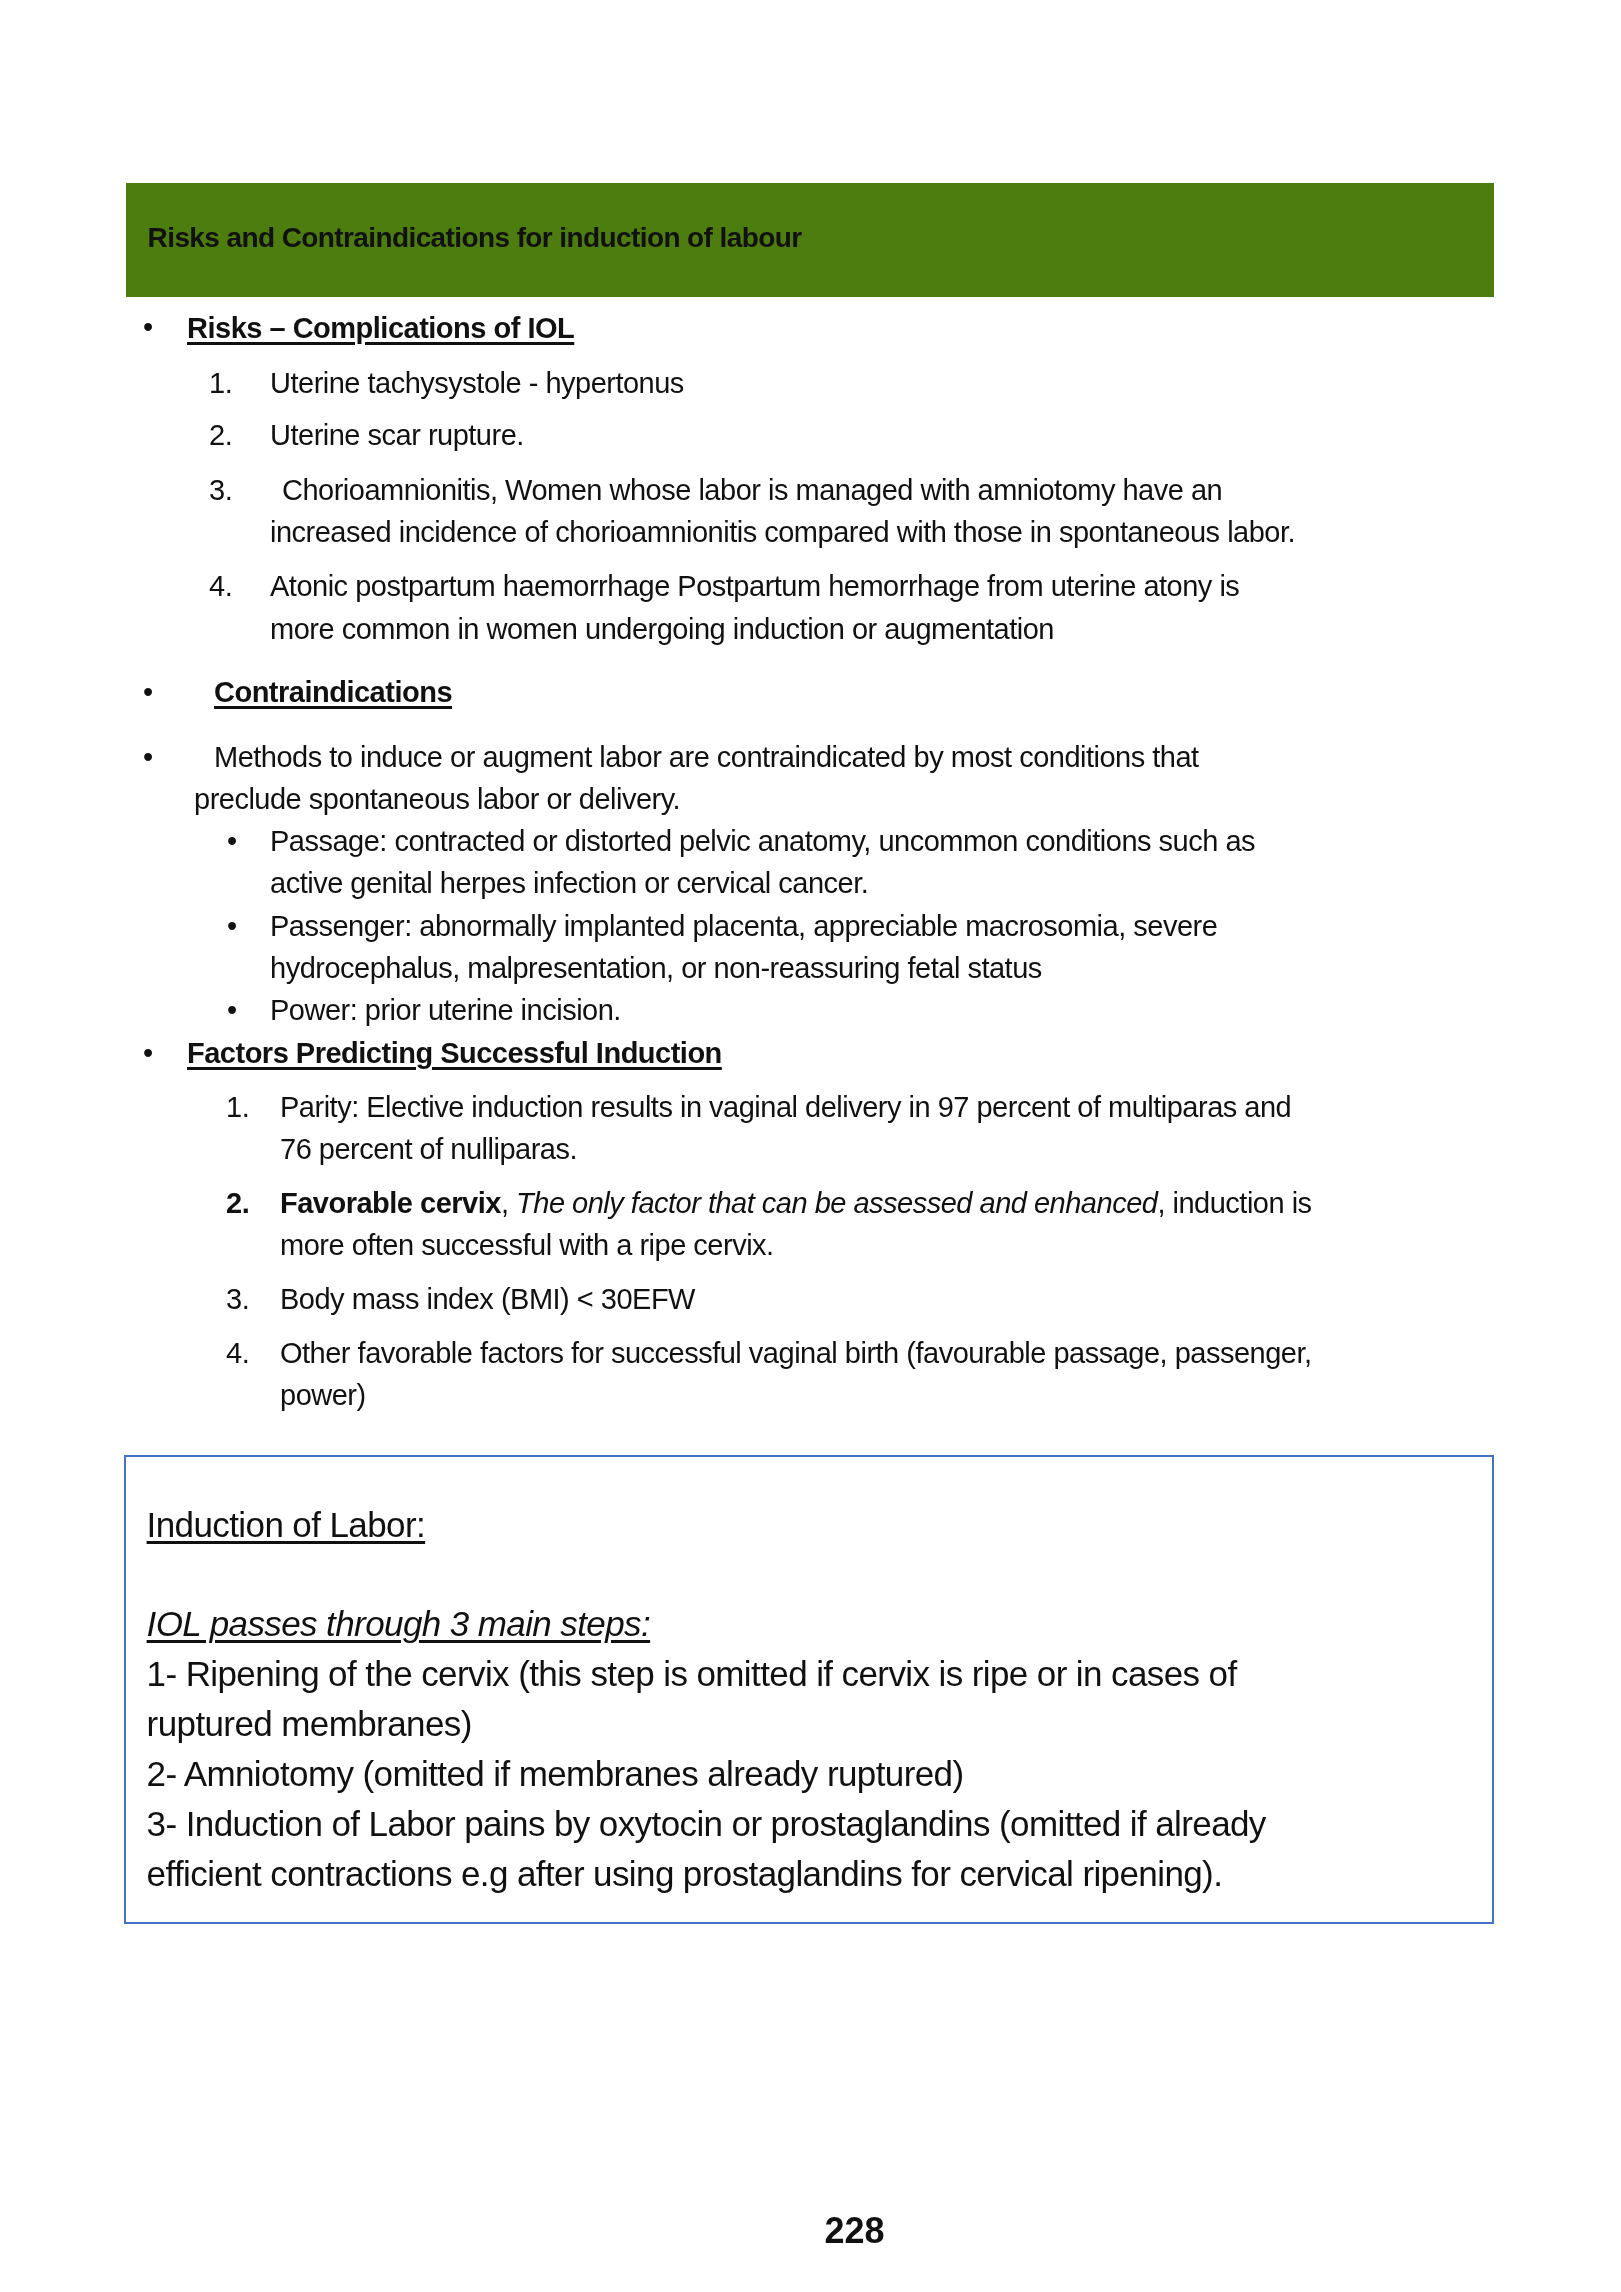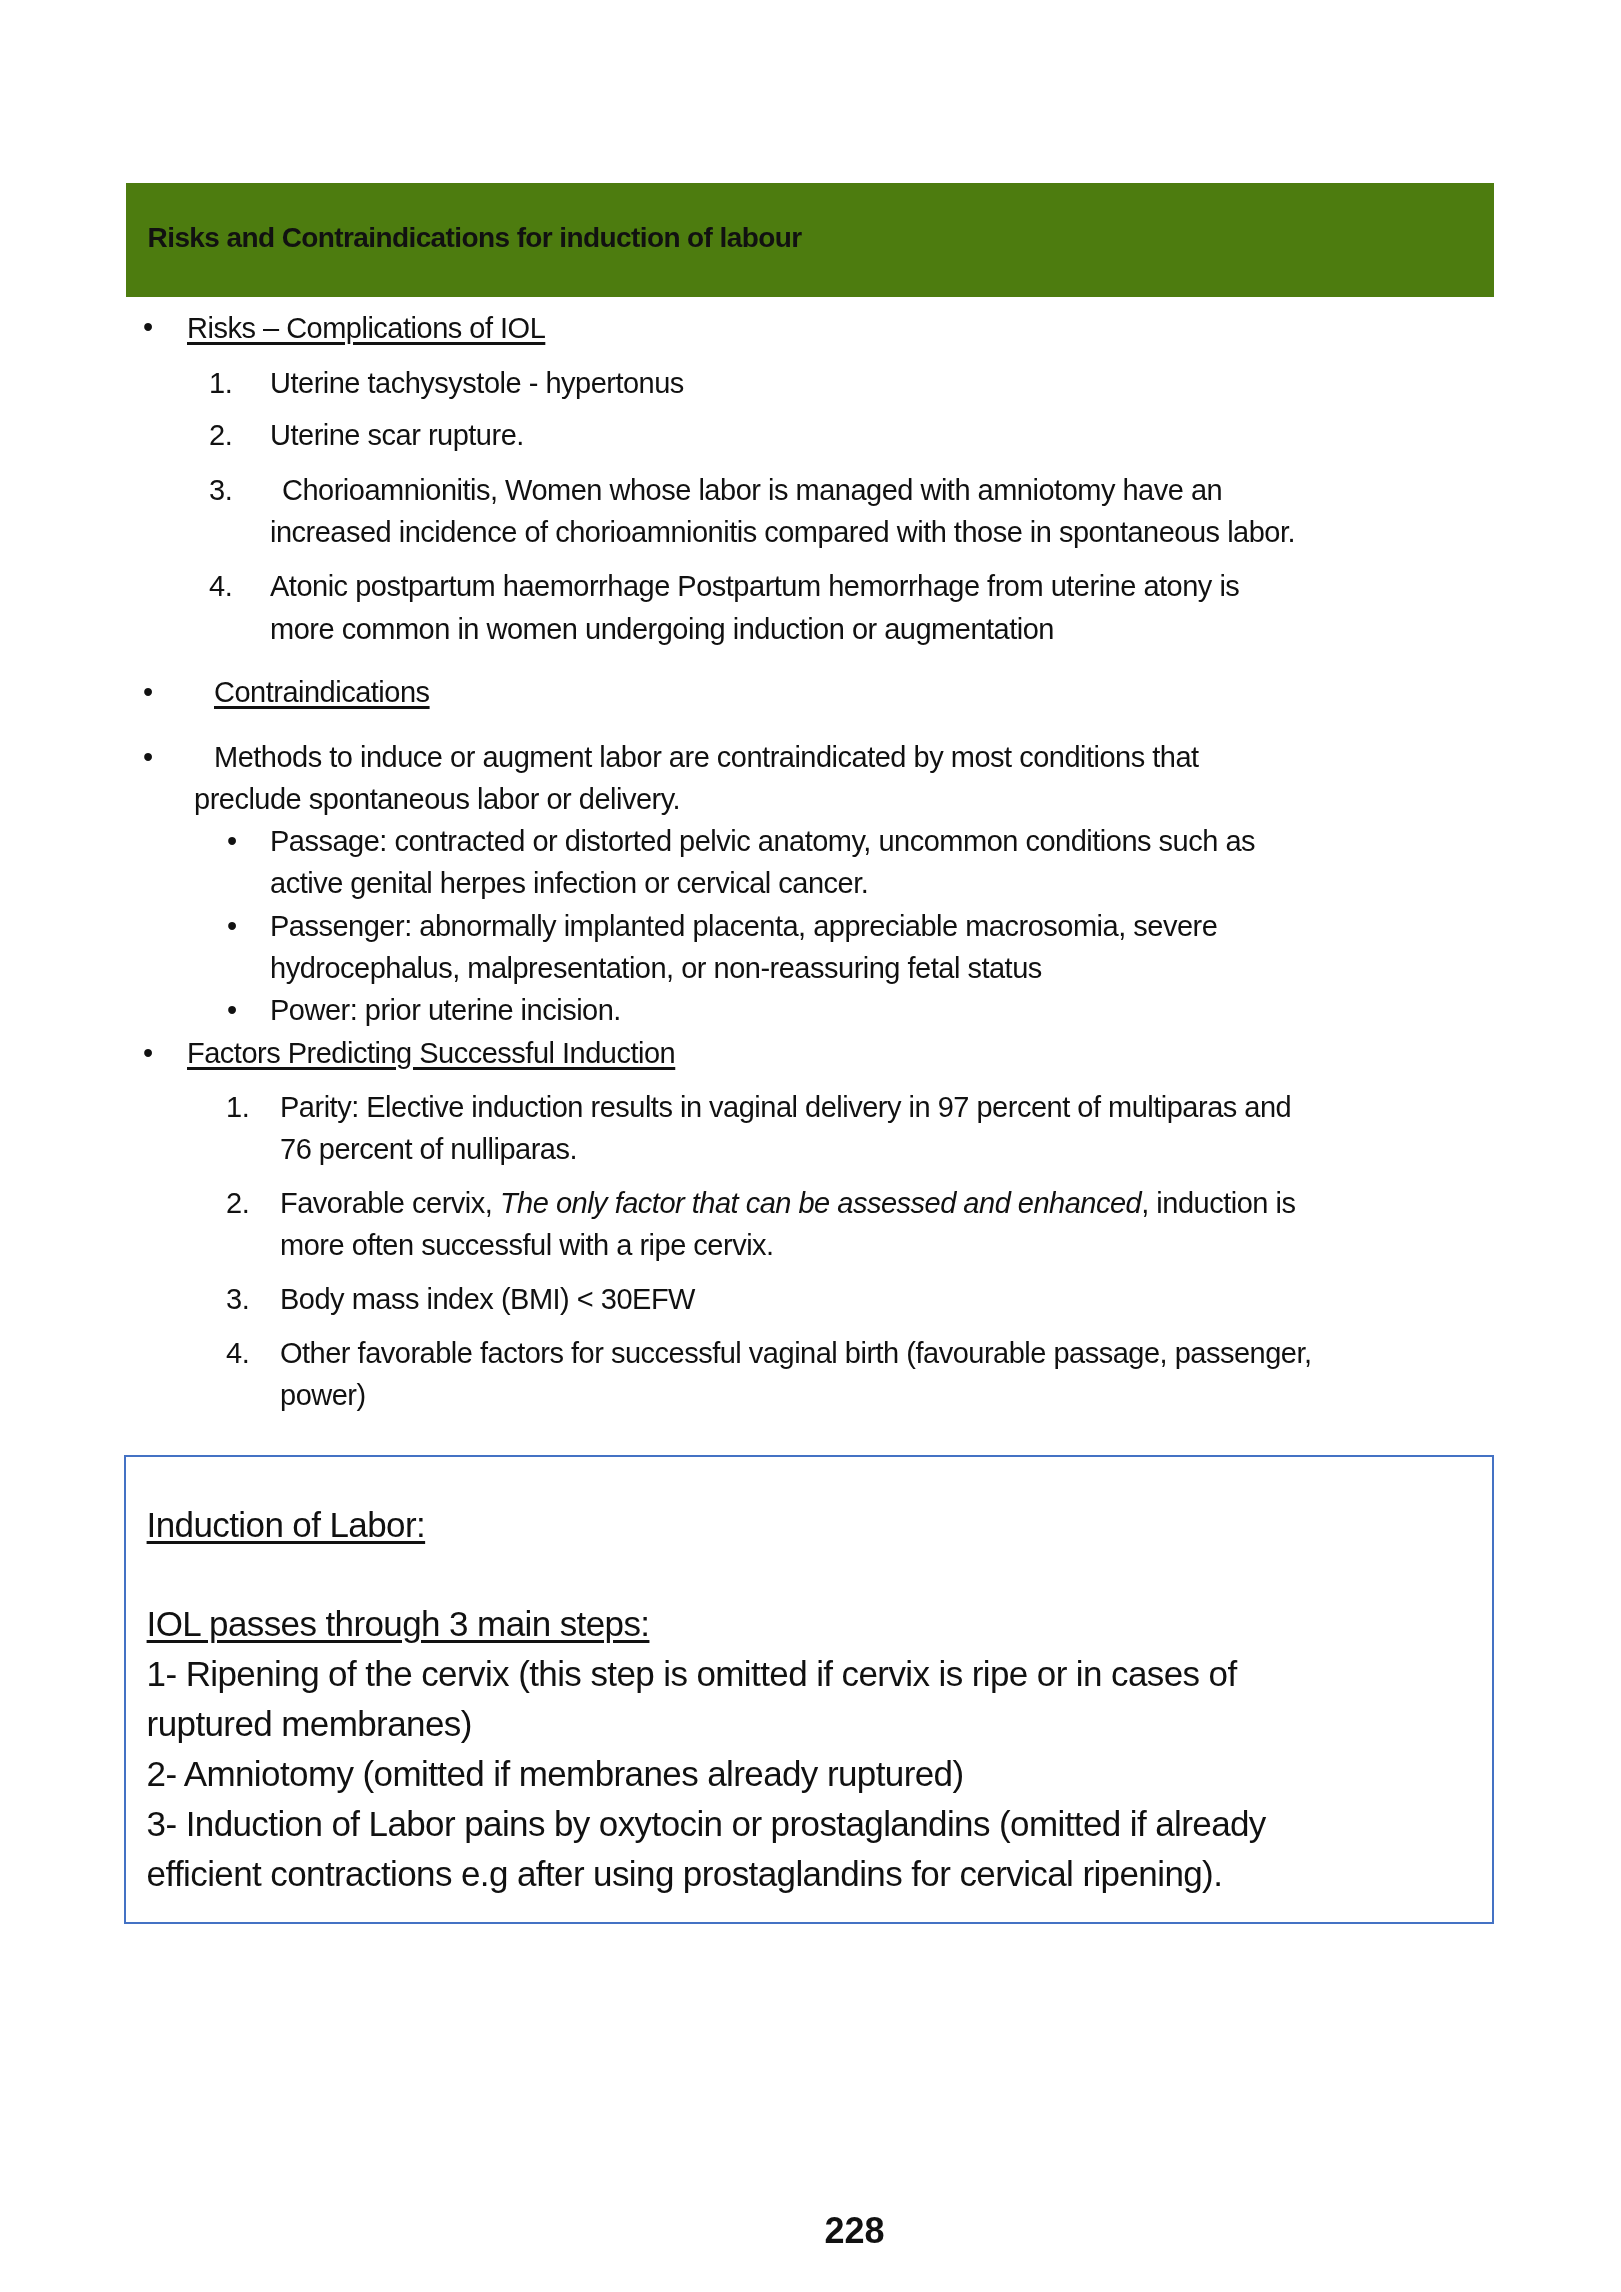--- a/index.html
+++ b/index.html
@@ -3,21 +3,21 @@
 <meta charset="utf-8">
 <style>
   html, body { margin: 0; padding: 0; background: #ffffff; }
   body { width: 1621px; height: 2293px; position: relative; overflow: hidden;
          font-family: "Liberation Sans", sans-serif; color: #111; }
   .band { position: absolute; left: 126px; top: 183px; width: 1368px; height: 114px;
           background: #4d7c0f; }
   .band-title { position: absolute; left: 21.6px; top: 39px; font-size: 28px; font-weight: bold;
                 letter-spacing: -0.6px; white-space: nowrap; }
   .ln { position: absolute; white-space: nowrap; font-size: 29px; letter-spacing: -0.5px; line-height: 1; }
-  .b { font-weight: normal; }
+  .b { font-weight: bold; }
   .u { text-decoration: underline; text-decoration-thickness: 2.9px; text-underline-offset: 3.9px; }
   .i { font-style: italic; }
   .dot { position: absolute; font-size: 29px; line-height: 1; }
   .box { position: absolute; left: 124px; top: 1455px; width: 1366px; height: 465px;
          border: 2.9px solid #4472c4; }
   .bx { position: absolute; white-space: nowrap; font-size: 35px; letter-spacing: -0.6px; line-height: 1; }
   .pagenum { position: absolute; left: 0; width: 1621px; top: 2210px; text-align: center;
              font-size: 36px; font-weight: bold; margin-left: 44px; }
 </style>
 </head>
@@ -75,21 +75,21 @@
 
 <span class="ln" style="left:226px; top:1285px;">3.</span>
 <span class="ln" style="left:280px; top:1285px;">Body mass index (BMI) &lt; 30EFW</span>
 
 <span class="ln" style="left:226px; top:1339px;">4.</span>
 <span class="ln" style="left:280px; top:1339px;">Other favorable factors for successful vaginal birth (favourable passage, passenger,</span>
 <span class="ln" style="left:280px; top:1381px;">power)</span>
 
 <div class="box">
   <span class="bx u" style="left:20.6px; top:50px;">Induction of Labor:</span>
-  <span class="bx u" style="left:20.6px; top:149px;">IOL passes through 3 main steps:</span>
+  <span class="bx u" style="left:20.6px; top:149px;font-style:italic;">IOL passes through 3 main steps:</span>
   <span class="bx" style="left:20.6px; top:199px;">1- Ripening of the cervix (this step is omitted if cervix is ripe or in cases of</span>
   <span class="bx" style="left:20.6px; top:249px;">ruptured membranes)</span>
   <span class="bx" style="left:20.6px; top:299px;text-align:center;">2- Amniotomy (omitted if membranes already ruptured)</span>
   <span class="bx" style="left:20.6px; top:349px;">3- Induction of Labor pains by oxytocin or prostaglandins (omitted if already</span>
   <span class="bx" style="left:20.6px; top:399px;">efficient contractions e.g after using prostaglandins for cervical ripening).</span>
 </div>
 
 <div class="pagenum">228</div>
 
 

